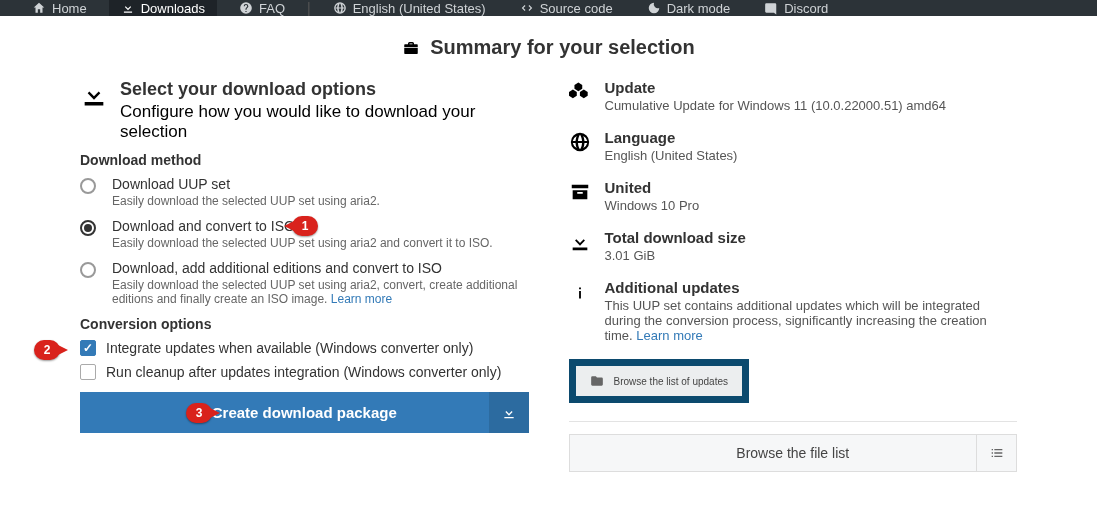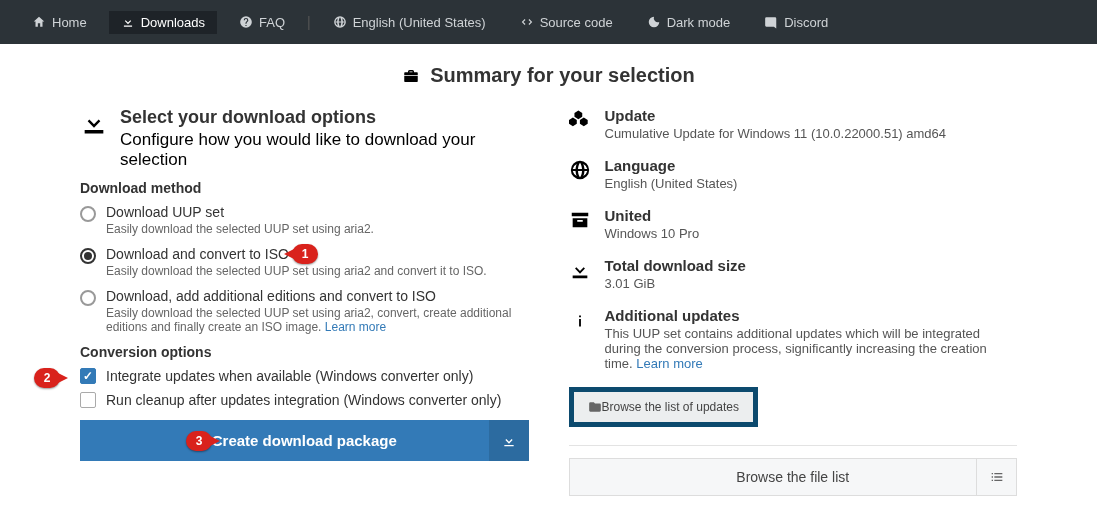--- a/index.html
+++ b/index.html
@@ -1,50 +1,50 @@
 <!DOCTYPE html>
 <html><head>
 <meta charset="utf-8">
 <style>
 * { box-sizing: border-box; margin: 0; padding: 0; }
 body { font-family: -apple-system, "Segoe UI", Arial, sans-serif; font-size: 14px; color: #333; background: #fff; width: 1097px; }
-.topnav { background: #2c3338; height: 44px; display: flex; align-items: center; padding: 0 20px; gap: 10px; overflow: hidden; margin-bottom: 20px; }
+.topnav { background: #2c3338; height: 16px; display: flex; align-items: center; padding: 0 20px; gap: 10px; overflow: hidden; margin-bottom: 20px; }
 .topnav-item { display: flex; align-items: center; gap: 6px; padding: 4px 12px; color: #cfd3d6; cursor: pointer; font-size: 13px; }
 .topnav-item.active { background: #1e2328; color: #fff; }
 .topnav-item svg { width: 14px; height: 14px; fill: currentColor; }
 .topnav-sep { color: #555; }
 .page { padding: 0 80px 20px 80px; }
 .summary-title { font-size: 20px; font-weight: 700; margin: 10px 0 20px; display: flex; justify-content: center; align-items: center; gap: 10px; }
 .summary-title svg { width: 18px; height: 18px; }
 .cols { display: flex; gap: 40px; }
 .col-left { flex: 1; }
 .col-right { flex: 1; }
 .section-head { display: flex; align-items: flex-start; gap: 12px; }
 .section-head svg { width: 28px; height: 28px; flex-shrink: 0; margin-top: 2px; }
 .section-head h2 { font-size: 18px; font-weight: 700; }
 .section-head p { font-size: 17px; color: #000000; margin-top: 2px; }
 .subhead { font-size: 14px; font-weight: 700; margin: 10px 0 8px; }
-.radio-item { display: flex; align-items: flex-start; gap: 10px; margin-bottom: 10px; position: relative; }
+.radio-item { display: flex; align-items: flex-start; gap: 16px; margin-bottom: 10px; position: relative; }
 .radio-circle { width: 16px; height: 16px; border: 2px solid #999; border-radius: 50%; margin-top: 2px; flex-shrink: 0; display: flex; align-items: center; justify-content: center; }
 .radio-circle.checked { border-color: #333; }
 .radio-circle.checked::after { content: ""; width: 8px; height: 8px; background: #333; border-radius: 50%; }
 .radio-label { font-size: 14px; }
 .radio-desc { font-size: 12px; color: #666; margin-top: 2px; }
 .check-item { display: flex; align-items: center; gap: 10px; margin-bottom: 8px; position: relative; }
 .check-box { width: 16px; height: 16px; border: 1px solid #aaa; border-radius: 2px; flex-shrink: 0; display: flex; align-items: center; justify-content: center; background: #fff; }
 .check-box.checked { background: #337ab7; border-color: #337ab7; }
 .check-box.checked::after { content: "✓"; color: #fff; font-size: 12px; font-weight: 700; }
 .link { color: #337ab7; cursor: pointer; }
 .create-btn { background: #337ab7; color: #fff; text-align: center; padding: 12px; font-size: 15px; font-weight: 600; margin-top: 12px; cursor: pointer; display: flex; align-items: center; justify-content: center; position: relative; }
 .create-btn .dl-icon { position: absolute; right: 0; top: 0; bottom: 0; width: 40px; background: rgba(0,0,0,0.12); display: flex; align-items: center; justify-content: center; }
 .info-row { display: flex; align-items: flex-start; gap: 14px; margin-bottom: 16px; }
 .info-row svg { width: 22px; height: 22px; flex-shrink: 0; margin-top: 2px; }
 .info-label { font-size: 15px; font-weight: 700; }
 .info-value { font-size: 13px; color: #555; margin-top: 2px; }
-.btn-gray { background: #eceeef; border: 5px solid #0c4a6e; padding: 8px 14px; display: inline-flex; align-items: center; cursor: pointer; font-size: 12px; color: #444; }
+.btn-gray { background: #eceeef; border: 7px solid #0c4a6e; padding: 8px 14px; display: inline-flex; align-items: center; gap: 10px; cursor: pointer; font-size: 10px; color: #444; }
 .btn-wide { display: flex; align-items: center; justify-content: center; padding: 10px; background: #f6f7f8; border: 1px solid #ddd; cursor: pointer; font-size: 14px; color: #444; margin-top: 12px; position: relative; }
 .btn-wide .list-icon { position: absolute; right: 0; top: 0; bottom: 0; width: 40px; border-left: 1px solid #ddd; display: flex; align-items: center; justify-content: center; }
 .callout { position: absolute; width: 26px; height: 20px; background: #d9221c; border-radius: 10px; color: #fff; font-size: 12px; font-weight: 700; display: flex; align-items: center; justify-content: center; box-shadow: 0 1px 2px rgba(0,0,0,.4); }
 .callout::before { content: ""; position: absolute; width: 0; height: 0; }
 .callout.pt-left::before { left: -8px; top: 50%; transform: translateY(-50%); border-top: 5px solid transparent; border-bottom: 5px solid transparent; border-right: 10px solid #d9221c; }
 .callout.pt-right::before { right: -8px; top: 50%; transform: translateY(-50%); border-top: 5px solid transparent; border-bottom: 5px solid transparent; border-left: 10px solid #d9221c; }
 hr.sep { border: none; border-top: 1px solid #e3e3e3; margin: 8px 0 12px; }
 </style>
 </head>
 <body>

